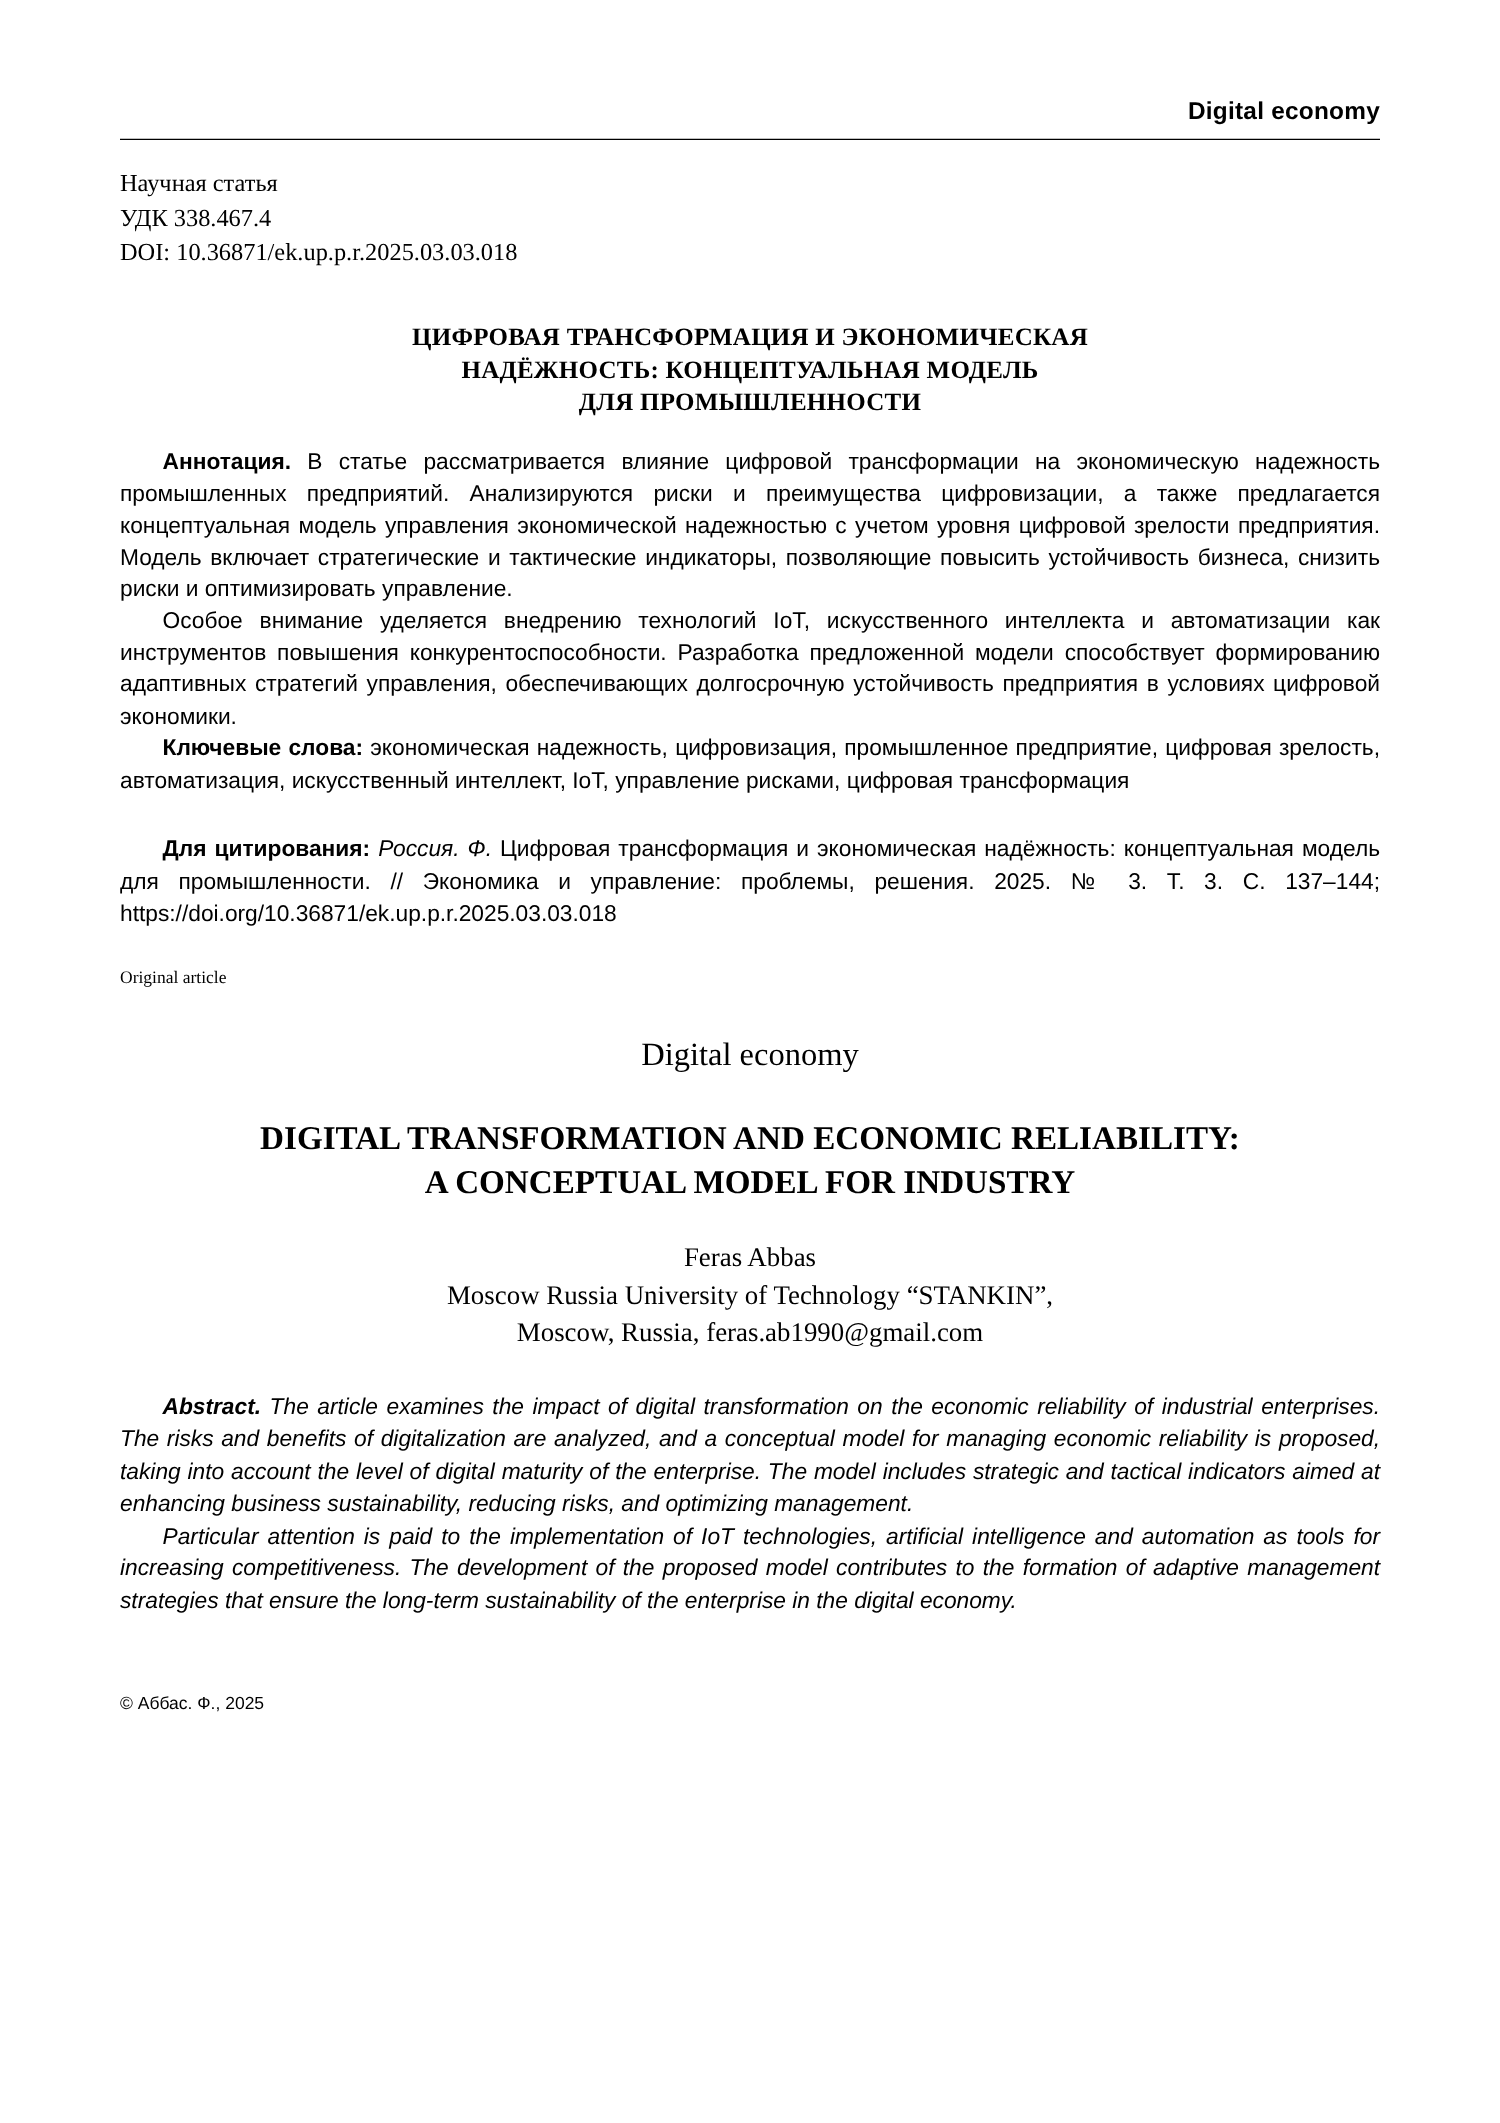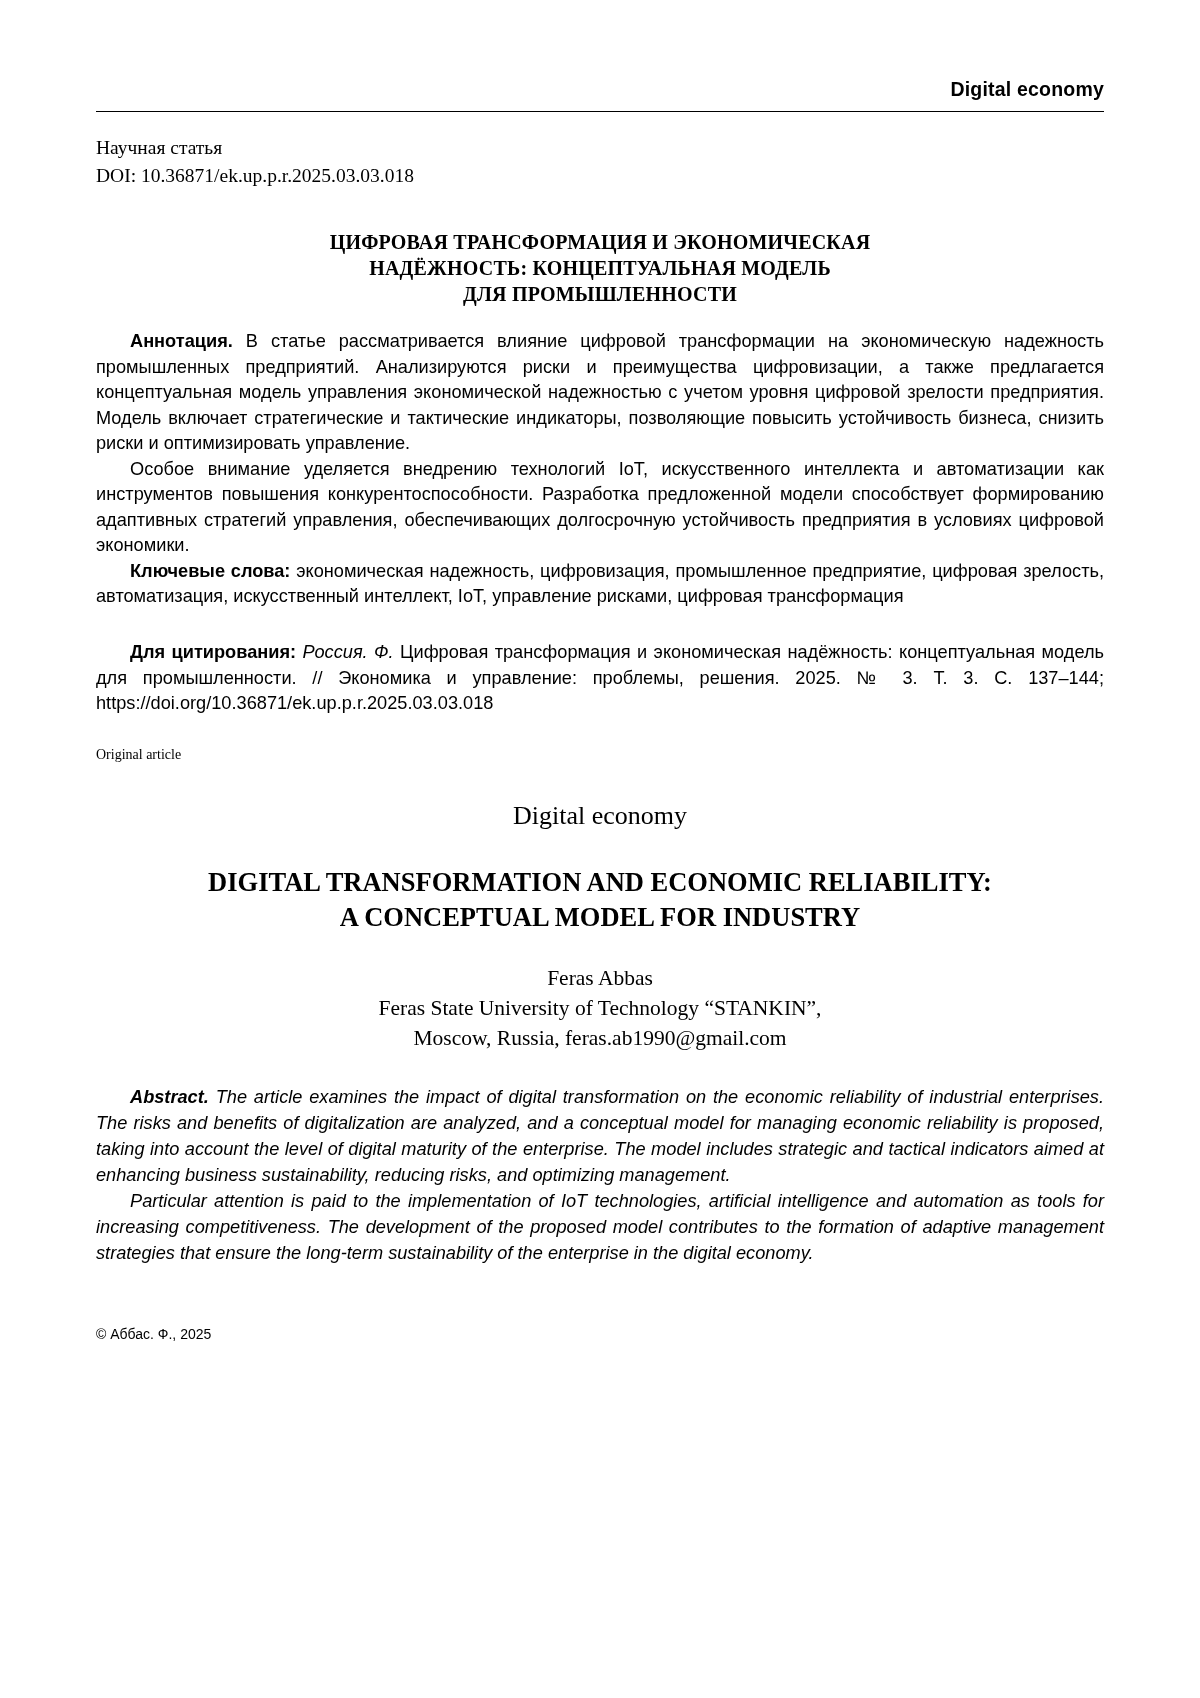--- a/index.html
+++ b/index.html
@@ -164,20 +164,21 @@
 </head>
 <body>
 
 <div class="page">
 
   <div class="runhead">Digital economy</div>
   <hr class="rule">
 
   <div class="frontmatter">
     <div>Научная статья</div>
+    <div>УДК 338.467.4</div>
     <div>DOI: 10.36871/ek.up.p.r.2025.03.03.018</div>
   </div>
 
   <h1 class="title-ru">
     <span>ЦИФРОВАЯ ТРАНСФОРМАЦИЯ И ЭКОНОМИЧЕСКАЯ</span><br>
     <span>НАДЁЖНОСТЬ: КОНЦЕПТУАЛЬНАЯ МОДЕЛЬ</span><br>
     <span>ДЛЯ ПРОМЫШЛЕННОСТИ</span>
   </h1>
 
 
@@ -195,21 +196,21 @@
 
   <div class="section-en">Digital economy</div>
 
   <h2 class="title-en">
     <span>DIGITAL TRANSFORMATION AND ECONOMIC RELIABILITY:</span><br>
     <span>A CONCEPTUAL MODEL FOR INDUSTRY</span>
   </h2>
 
   <div class="authors-en">
     <div>Feras Abbas</div>
-    <div>Feras State University of Technology “STANKIN”,</div>
+    <div>Moscow Russia University of Technology “STANKIN”,</div>
     <div>Moscow, Russia, feras.ab1990@gmail.com</div>
   </div>
 
   <div class="abs-en">
     <p><b>Abstract.</b><span> The article examines the impact of digital transformation on the economic reliability of industrial enterprises. The risks and benefits of digitalization are analyzed, and a conceptual model for managing economic reliability is proposed, taking into account the level of digital maturity of the enterprise. The model includes strategic and tactical indicators aimed at enhancing business sustainability, reducing risks, and optimizing management.</span></p>
     <p>Particular attention is paid to the implementation of IoT technologies, artificial intelligence and automation as tools for increasing competitiveness. The development of the proposed model contributes to the formation of adaptive management strategies that ensure the long-term sustainability of the enterprise in the digital economy.</p>
   </div>
 
   <div class="copyright">© Аббас. Ф., 2025</div>
 

